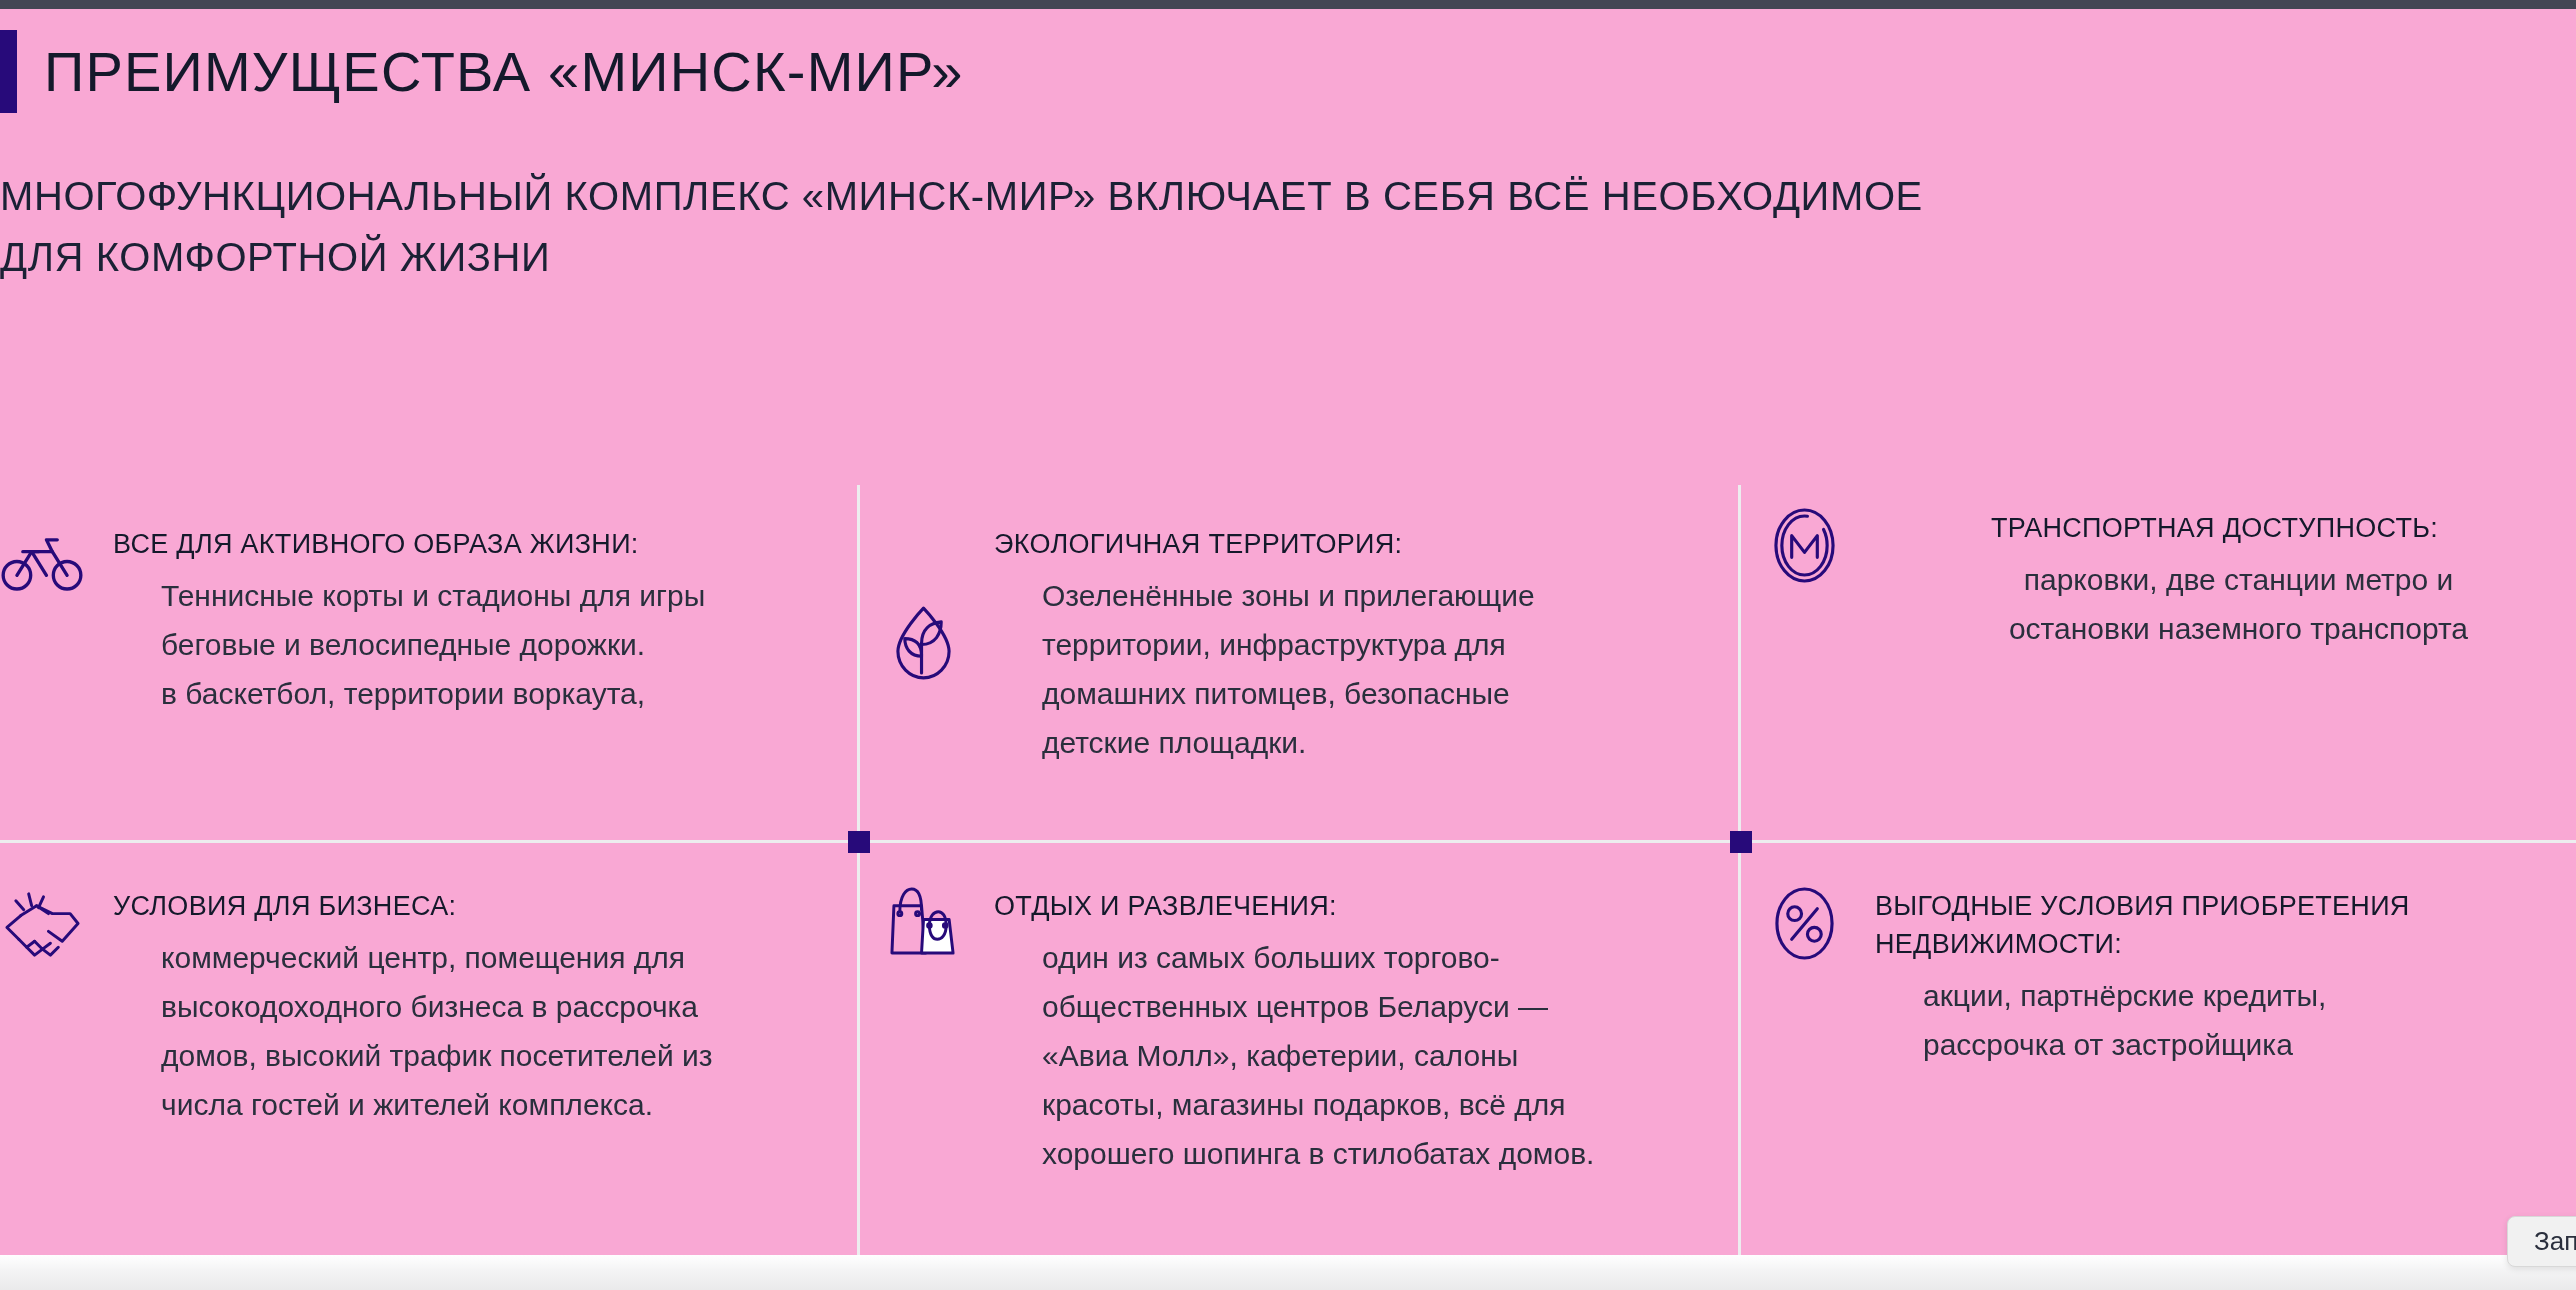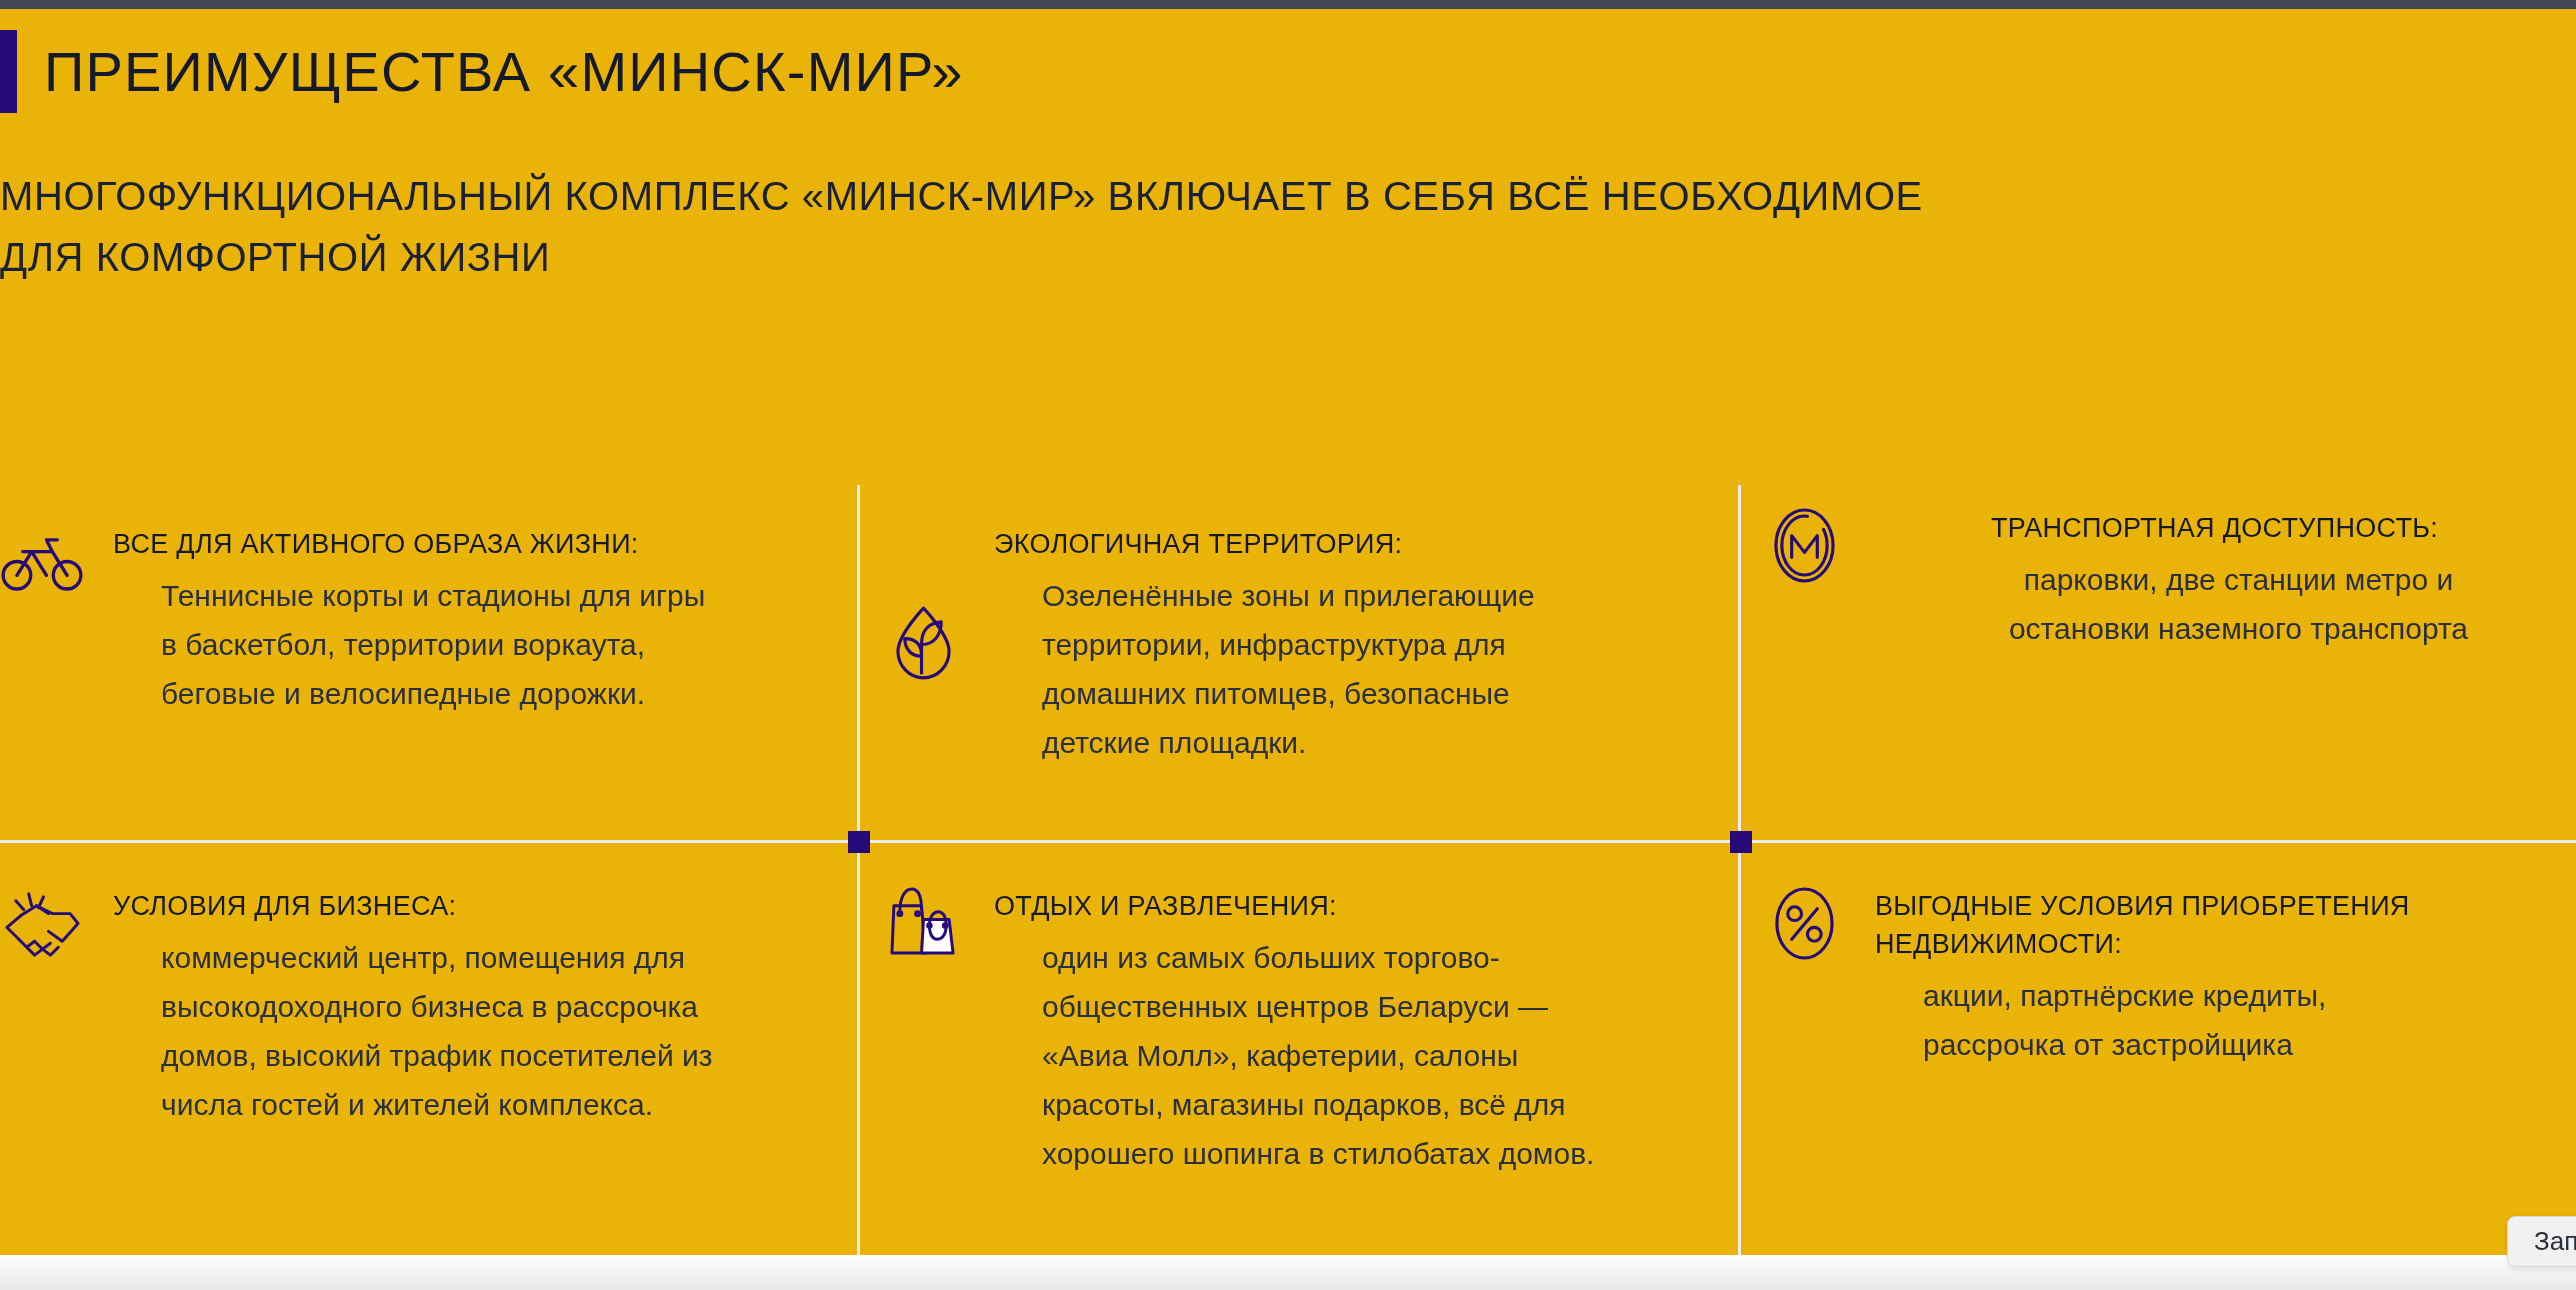--- a/index.html
+++ b/index.html
@@ -10,21 +10,21 @@
     height: 1291px;
     overflow: hidden;
     background: #ffffff;
     font-family: "Liberation Sans", "DejaVu Sans", sans-serif;
   }
 
   .page {
     position: relative;
     width: 2576px;
     height: 1291px;
-    background: #eab308;
+    background: #f9a8d4;
   }
 
   
   .chrome-bar {
     position: absolute;
     top: 0; left: 0;
     width: 2576px;
     height: 9px;
     background: #434654;
   }
@@ -215,22 +215,22 @@
           <path d="M16 44 L31 20 L52 20 L67 44"></path>
           <path d="M31 20 L46 44"></path>
           <path d="M22 20 L38 20"></path>
           <path d="M52 20 L46 8 L57 8"></path>
         </svg>
       </div>
       <div class="cell-body">
         <div class="cell-title">ВСЕ ДЛЯ АКТИВНОГО ОБРАЗА ЖИЗНИ:</div>
         <div class="cell-text">
           <span class="ln">Теннисные корты и стадионы для игры</span>
+          <span class="ln">беговые и велосипедные дорожки.</span>
           <span class="ln">в баскетбол, территории воркаута,</span>
-          <span class="ln">беговые и велосипедные дорожки.</span>
         </div>
       </div>
     </div>
 
     <div class="cell c1">
       <div class="icon-wrap">
         <svg width="61" height="79" viewBox="0 0 62 80" fill="none" stroke="#270A7A" stroke-width="3.2" stroke-linecap="round" stroke-linejoin="round">
           <path d="M31 4 C31 4 57 31 57 48 C57 63 45 75 31 75 C17 75 5 63 5 48 C5 31 31 4 31 4 Z"></path>
           <path d="M29 70 L29 40"></path>
           <path d="M29 40 C29 25 38 19 49 18 C49 30 43 41 29 41"></path>

